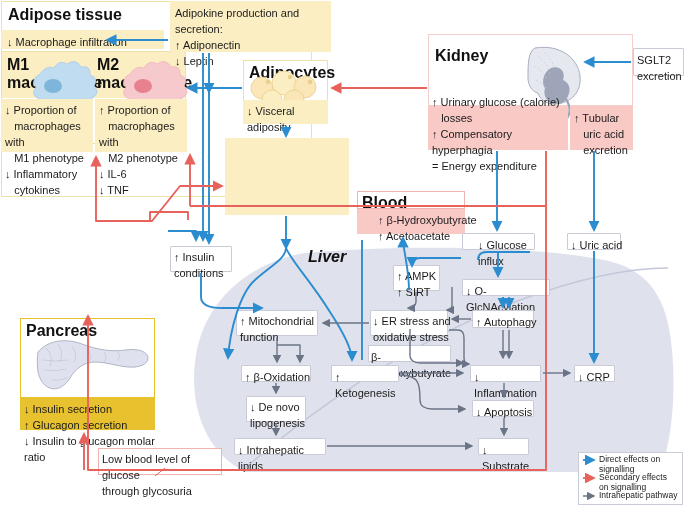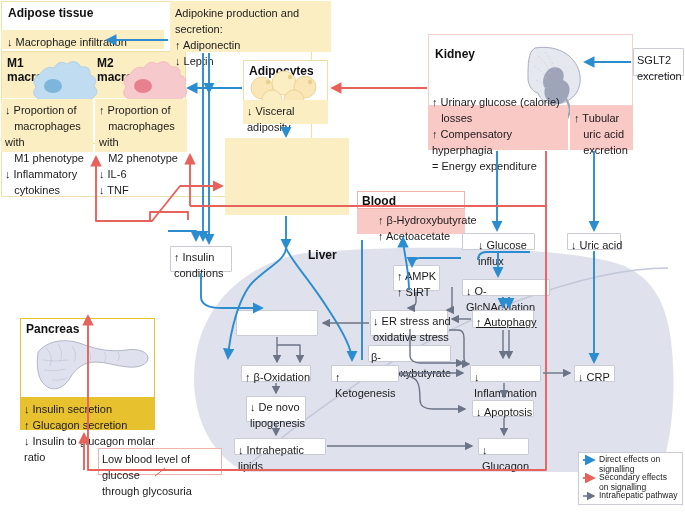--- a/index.html
+++ b/index.html
@@ -7,21 +7,21 @@
   #stage{position:relative;width:685px;height:531px;overflow:hidden;background:#ffffff;}
   .box{position:absolute;box-sizing:border-box;}
   .txt{position:absolute;box-sizing:border-box;white-space:pre-wrap;}
   .panel-yellowtop{background:#ffffff;border:1px solid #f0e0a8;}
   .fill-yellow{background:#fbeec3;}
   .fill-pink{background:#f9c9c6;}
   .plain-box{background:#ffffff;border:1px solid #c9ccd6;border-radius:1px;}
   .pink-border-box{background:#ffffff;border:1px solid #f0b3ad;}
   svg{position:absolute;left:0;top:0;overflow:visible;}
   .t{font-size:11px;line-height:16px;color:#1b1b1b;}
-  .hdr{font-size:12px;font-weight:bold;color:#111;}
+  .hdr{font-size:16px;font-weight:bold;color:#111;}
   .legendbox{background:#ffffff;border:1px solid #c9ccd6;}
   .legend-row{position:absolute;font-size:8.5px;line-height:9.8px;color:#1b1b1b;}
 </style>
 </head>
 <body>
 
 <div id="stage">
 
   <svg width="685" height="531">
     <path d="M305 253 C 250 262, 205 300, 196 355 C 188 405, 205 452, 245 472 L 660 472 C 672 440, 676 395, 672 350 C 668 300, 650 272, 612 262 C 560 248, 420 243, 305 253 Z" fill="#d4d8e6" opacity="0.75"></path>
@@ -143,47 +143,49 @@
   </svg>
   <div class="box" style="left:20px;top:398px;width:135px;height:32px;background:#e8c22e;"></div>
   <div class="txt t" style="left:24px;top:401px;width:134px;">↓ Insulin secretion
 ↑ Glucagon secretion
 ↓ Insulin to glucagon molar ratio</div>
 
   <div class="box pink-border-box" style="left:98px;top:448px;width:124px;height:27px;"></div>
   <div class="txt t" style="left:102px;top:451px;width:124px;">Low blood level of glucose
 through glycosuria</div>
 
-  <div class="txt hdr" style="left:308px;top:248px;width:40px;">Liver</div>
+  <div class="txt hdr" style="left:308px;top:248px;width:40px;font-style:italic;">Liver</div>
 
   <div class="box plain-box" style="left:170px;top:246px;width:62px;height:26px;"></div>
   <div class="txt t" style="left:174px;top:249px;width:60px;">↑ Insulin
 conditions</div>
 
   <div class="box plain-box" style="left:462px;top:233px;width:73px;height:17px;"></div>
   <div class="txt t" style="left:478px;top:237px;width:72px;">↓ Glucose influx</div>
 
   <div class="box plain-box" style="left:567px;top:233px;width:54px;height:17px;"></div>
   <div class="txt t" style="left:571px;top:237px;width:54px;">↓ Uric acid</div>
 
   <div class="box plain-box" style="left:393px;top:265px;width:47px;height:26px;"></div>
   <div class="txt t" style="left:397px;top:268px;width:46px;">↑ AMPK
 ↑ SIRT</div>
 
   <div class="box plain-box" style="left:462px;top:279px;width:88px;height:17px;"></div>
   <div class="txt t" style="left:466px;top:283px;width:88px;">↓ O-GlcNAcylation</div>
 
   <div class="box plain-box" style="left:236px;top:310px;width:82px;height:26px;"></div>
+  <div class="txt t" style="left:240px;top:313px;width:82px;">↑ Mitochondrial
+function</div>
 
   <div class="box plain-box" style="left:370px;top:310px;width:78px;height:26px;"></div>
   <div class="txt t" style="left:373px;top:313px;width:78px;">↓ ER stress and
 oxidative stress</div>
 
   <div class="box plain-box" style="left:472px;top:310px;width:62px;height:18px;"></div>
-  <div class="txt t" style="left:476px;top:314px;width:62px;text-decoration:underline;">↑ Autophagy</div>
+  <div class="txt t" style="left:476px;top:314px;width:62px;">↑ Autophagy</div>
 
   <div class="box plain-box" style="left:368px;top:345px;width:83px;height:17px;"></div>
   <div class="txt t" style="left:371px;top:349px;width:84px;">β-Hydroxybutyrate</div>
 
   <div class="box plain-box" style="left:241px;top:365px;width:70px;height:17px;"></div>
   <div class="txt t" style="left:245px;top:369px;width:70px;">↑ β-Oxidation</div>
 
   <div class="box plain-box" style="left:331px;top:365px;width:68px;height:17px;"></div>
   <div class="txt t" style="left:335px;top:369px;width:68px;">↑ Ketogenesis</div>
 
@@ -197,21 +199,21 @@
   <div class="txt t" style="left:250px;top:399px;width:60px;">↓ De novo
 lipogenesis</div>
 
   <div class="box plain-box" style="left:472px;top:400px;width:62px;height:17px;"></div>
   <div class="txt t" style="left:476px;top:404px;width:62px;">↓ Apoptosis</div>
 
   <div class="box plain-box" style="left:234px;top:438px;width:92px;height:17px;"></div>
   <div class="txt t" style="left:238px;top:442px;width:92px;">↓ Intrahepatic lipids</div>
 
   <div class="box plain-box" style="left:478px;top:438px;width:51px;height:17px;"></div>
-  <div class="txt t" style="left:482px;top:442px;width:50px;">↓ Glucagon</div>
+  <div class="txt t" style="left:482px;top:442px;width:50px;">↓ Substrate</div>
 
   <svg width="685" height="531" style="pointer-events:none;">
     <defs>
       <marker id="ahBlue" markerWidth="6" markerHeight="6" refX="5" refY="3" orient="auto">
         <path d="M0,0 L6,3 L0,6 z" fill="#2b8cd0"></path>
       </marker>
       <marker id="ahRed" markerWidth="6" markerHeight="6" refX="5" refY="3" orient="auto">
         <path d="M0,0 L6,3 L0,6 z" fill="#e8625c"></path>
       </marker>
       <marker id="ahGrey" markerWidth="6" markerHeight="6" refX="5" refY="3" orient="auto">

